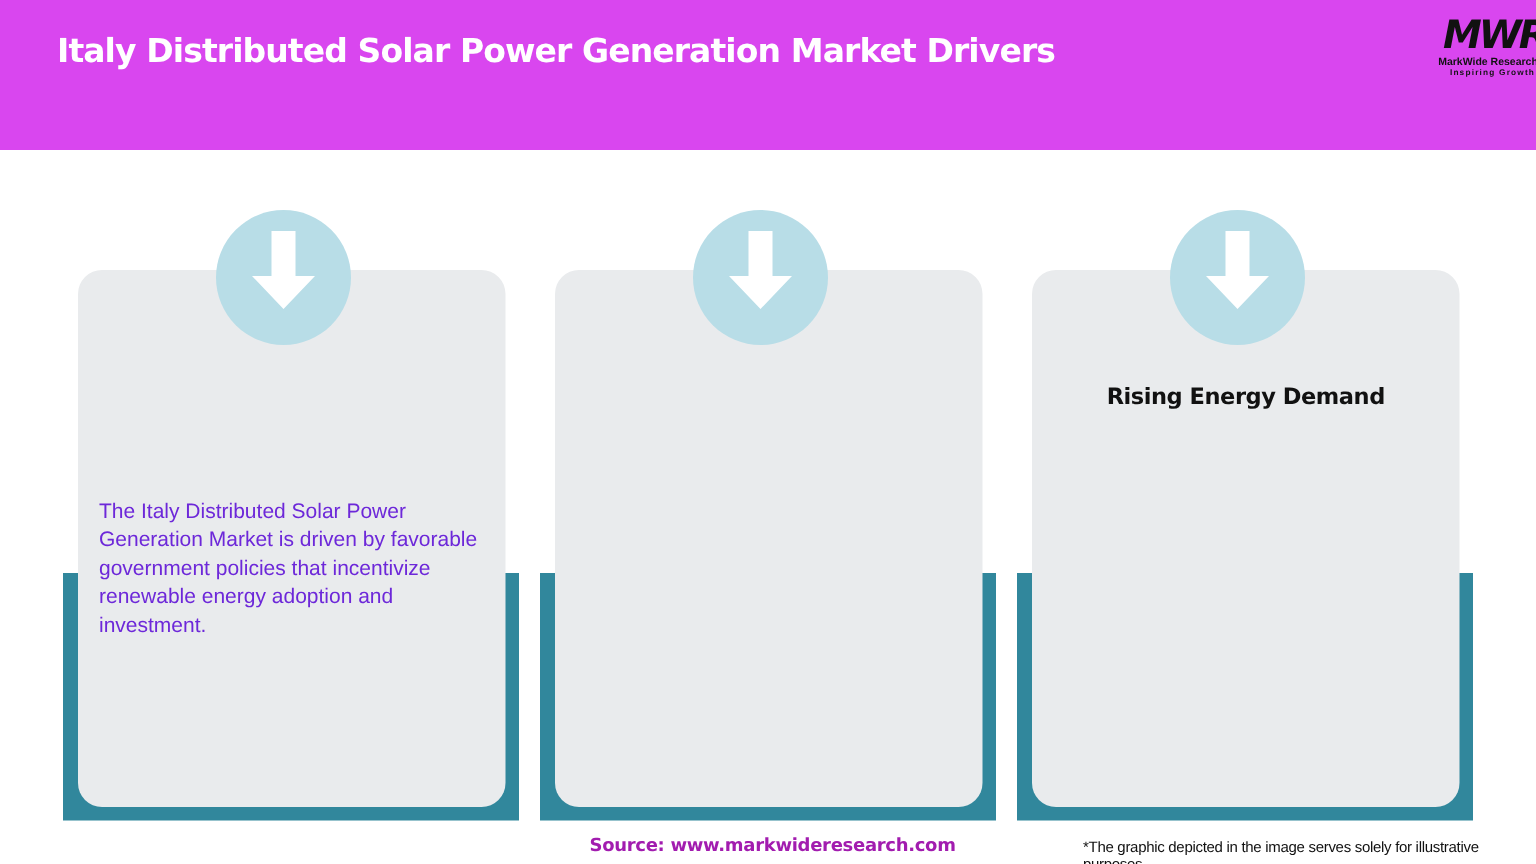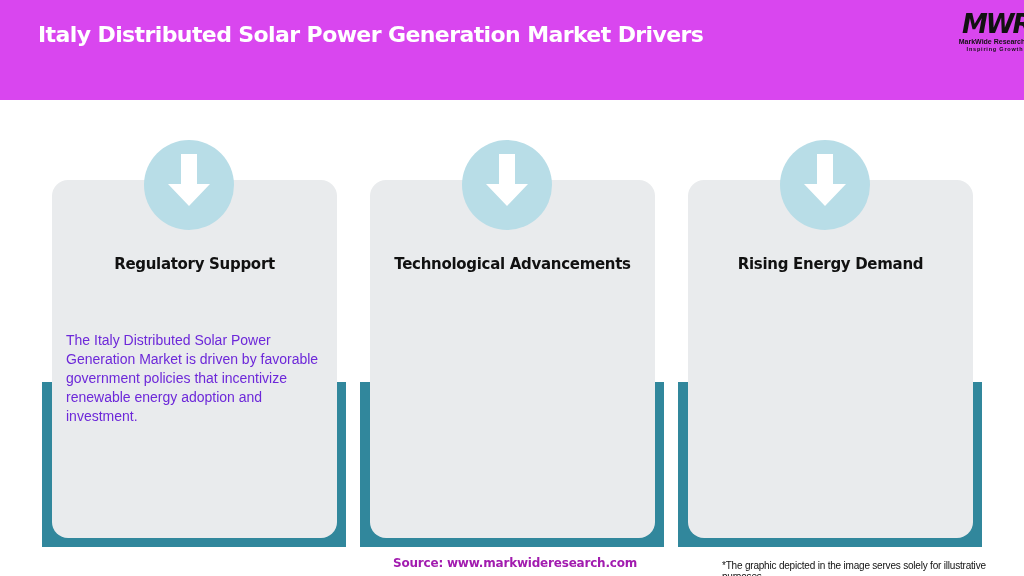--- a/index.html
+++ b/index.html
@@ -32,34 +32,32 @@
   <div class="logo">
     <div class="logo-mark">MWR</div>
     <div class="logo-name">MarkWide Research</div>
     <div class="logo-tag">Inspiring Growth</div>
   </div>
 </div>
 
 <div class="card-wrap" style="left:42px;">
   <div class="backing"></div>
   <div class="card">
-    <div class="card-title">Regulatory Support</div>
     <div class="card-text">The Italy Distributed Solar Power Generation Market is driven by favorable government policies that incentivize renewable energy adoption and investment.</div>
   </div>
   <div class="circle">
     <svg class="arrow" viewBox="0 0 90 90">
       <polygon points="37,14 53,14 53,44 66,44 45,66 24,44 37,44" fill="#ffffff"></polygon>
     </svg>
   </div>
 </div>
 
 <div class="card-wrap" style="left:360px;">
   <div class="backing"></div>
   <div class="card">
-    <div class="card-title">Technological Advancements</div>
   </div>
   <div class="circle" style="top:-10px;">
     <svg class="arrow" viewBox="0 0 90 90">
       <polygon points="37,14 53,14 53,44 66,44 45,66 24,44 37,44" fill="#ffffff"></polygon>
     </svg>
   </div>
 </div>
 
 <div class="card-wrap" style="left:678px;">
   <div class="backing"></div>

